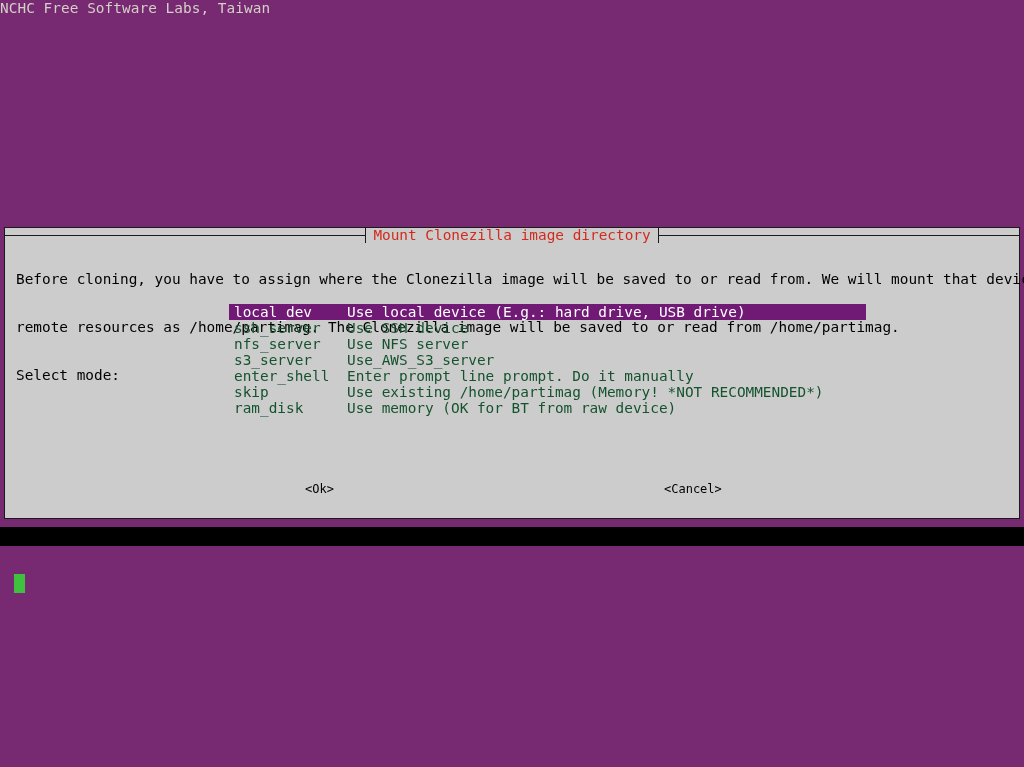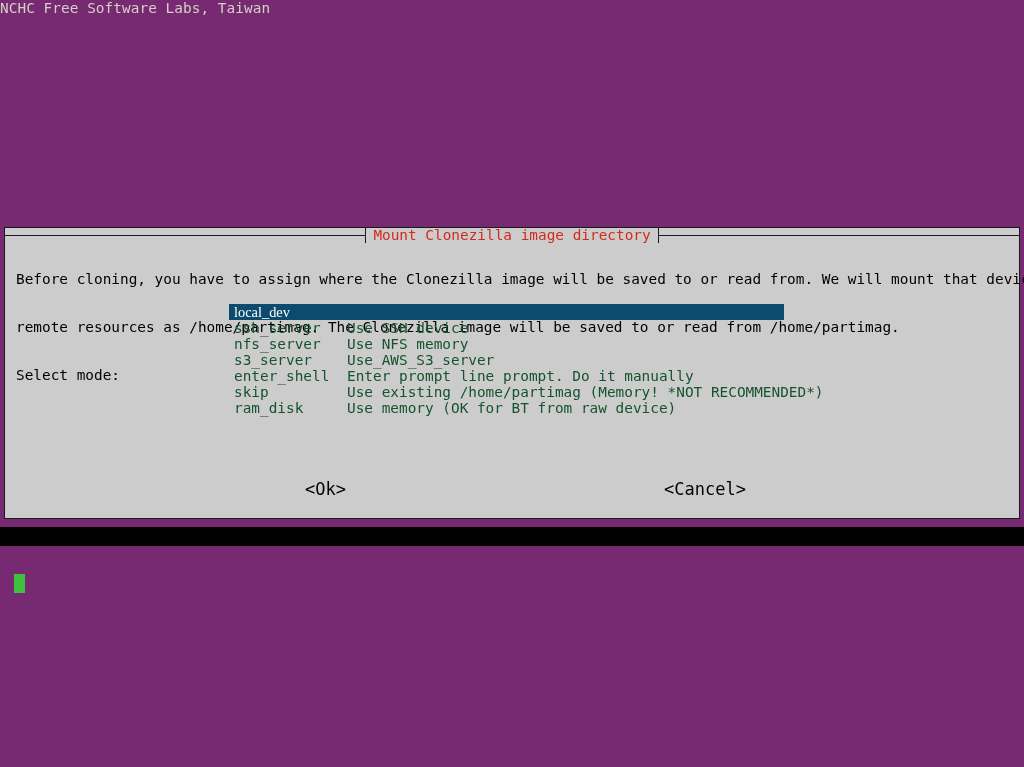--- a/index.html
+++ b/index.html
@@ -123,43 +123,42 @@
   .menu-row {
     position: relative;
     height: 16px;
     line-height: 16px;
     font-size: 14.4px;
     color: #14532d;
     white-space: pre;
     background: transparent;
   }
   .menu-row.selected {
-    background: #0c4a6e;
+    background: #701a75;
     color: #ffffff;
-    width: 555px;
-    font-family: Liberation Serif, serif;
+    width: 637px;
   }
   .menu-tag {
     position: absolute;
     left: 5px;
     top: 0;
     white-space: pre;
   }
   .menu-desc {
     position: absolute;
     left: 118px;
     top: 0;
     white-space: pre;
   }
 
   
   .btn {
     position: absolute;
     top: 253px;
-    font-size: 17px;
+    font-size: 12px;
     line-height: 16px;
     color: #000000;
     white-space: pre;
   }
   #btn-ok { left: 300px; }
   #btn-cancel { left: 659px; }
 
   
   #black-bar {
     position: absolute;
@@ -195,28 +194,29 @@
 
     <div class="body-text">
       <span class="tline">Before cloning, you have to assign where the Clonezilla image will be saved to or read from. We will mount that device or</span>
       <span class="tline">remote resources as /home/partimag. The Clonezilla image will be saved to or read from /home/partimag.</span>
       <span class="tline">Select mode:</span>
     </div>
 
     <div id="menu">
       <div class="menu-row selected">
         <span class="menu-tag">local_dev</span>
+        <span class="menu-desc">Use local device (E.g.: hard drive, USB drive)</span>
       </div>
       <div class="menu-row">
         <span class="menu-tag">ssh_server</span>
         <span class="menu-desc">Use SSH device</span>
       </div>
       <div class="menu-row">
         <span class="menu-tag">nfs_server</span>
-        <span class="menu-desc">Use NFS memory</span>
+        <span class="menu-desc">Use NFS server</span>
       </div>
       <div class="menu-row">
         <span class="menu-tag">s3_server</span>
         <span class="menu-desc">Use_AWS_S3_server</span>
       </div>
       <div class="menu-row">
         <span class="menu-tag">enter_shell</span>
         <span class="menu-desc">Enter prompt line prompt. Do it manually</span>
       </div>
       <div class="menu-row">

